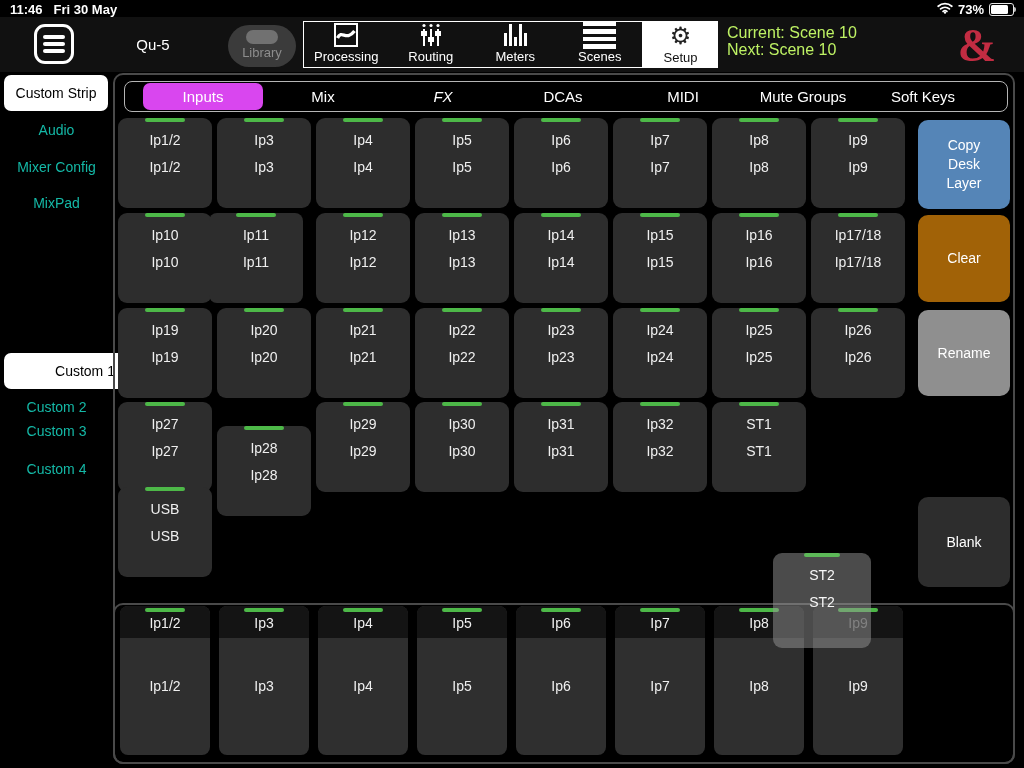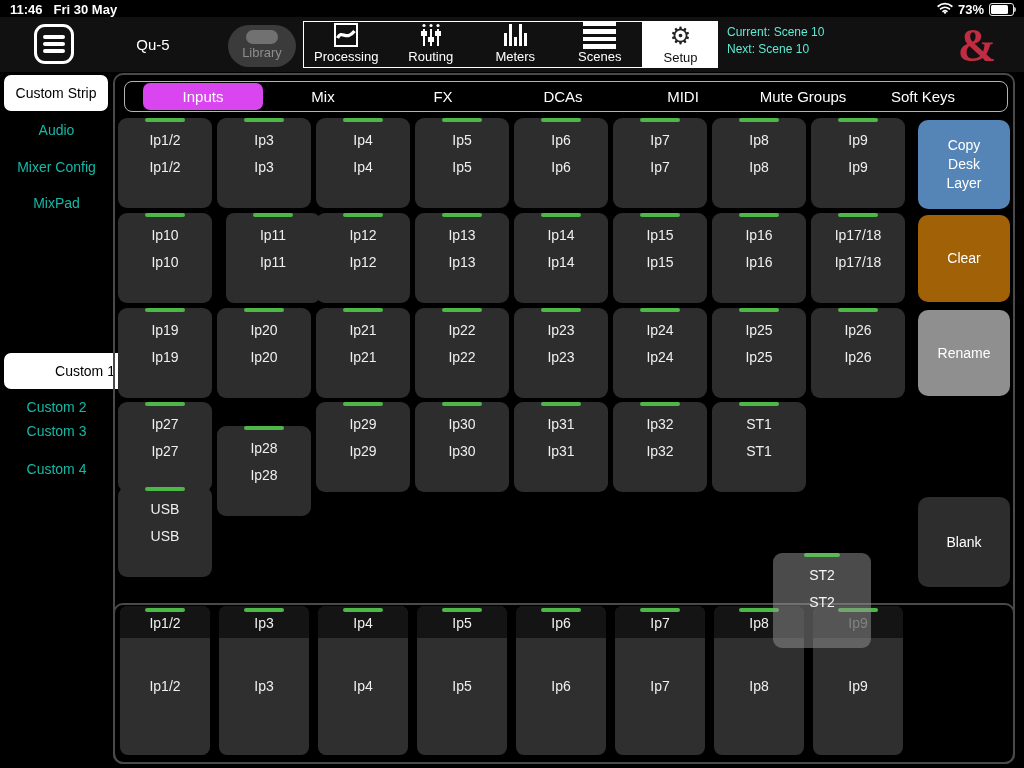--- a/index.html
+++ b/index.html
@@ -32,21 +32,21 @@
   .tb-icon{height:26px;display:flex;align-items:center;justify-content:center;}
   .tb-label{font-size:13px;color:#fff;margin-top:1px;}
   .setup-tab{position:absolute;left:643px;top:4px;width:75px;height:47px;background:#fff;color:#111;
              display:flex;flex-direction:column;align-items:center;justify-content:flex-end;padding-bottom:3px;box-sizing:border-box;}
   .setup-tab .tb-label{color:#111;}
   .gear-glyph{font-size:24px;line-height:24px;color:#222;}
   .meter-bars{display:flex;align-items:flex-end;gap:2px;height:22px;}
   .meter-bars div{width:3px;background:#fff;}
   .scene-lines{display:flex;flex-direction:column;gap:3px;}
   .scene-lines div{width:33px;height:4.5px;background:#fff;}
-  .scene-info{position:absolute;left:727px;top:7px;font-size:12px;line-height:17px;color:#5eead4;}
+  .scene-info{position:absolute;left:727px;top:7px;font-size:16px;line-height:17px;color:#bef264;}
   .amp-logo{position:absolute;left:952px;top:2px;width:50px;text-align:center;font-family:"Liberation Serif",serif;
             font-weight:bold;font-size:46px;color:#c22c42;}
 
   
   .side-item{position:absolute;left:0;width:113px;height:24px;line-height:24px;text-align:center;
              font-size:14px;color:#14b8a6;}
   .side-item.sel{left:4px;width:104px;height:36px;line-height:36px;background:#fff;color:#000;border-radius:7px;}
 
   
   .main-panel{position:absolute;left:113px;top:73px;width:902px;height:691px;border:2px solid #4a4a4a;
@@ -199,21 +199,21 @@
       <div class="side-item" style="top: 395px;">Custom 2</div>
       <div class="side-item" style="top: 419px;">Custom 3</div>
       <div class="side-item" style="top: 457px;">Custom 4</div>
     </div>
 
   <div class="main-panel"></div>
 
   <div class="seg-tabs" id="seg-tabs">
       <div class="seg-tab sel" style="left: 18px;">Inputs</div>
       <div class="seg-tab" style="left: 138px;">Mix</div>
-      <div class="seg-tab" style="left: 258px;">FX</div>
+      <div class="seg-tab" style="left: 258px; font-style: italic;">FX</div>
       <div class="seg-tab" style="left: 378px;">DCAs</div>
       <div class="seg-tab" style="left: 498px;">MIDI</div>
       <div class="seg-tab" style="left: 618px;">Mute Groups</div>
       <div class="seg-tab" style="left: 738px;">Soft Keys</div>
     </div>
 
   <div class="abtn" style="top:120px;height:89px;background:#5585b7;">Copy
 Desk
 Layer</div>
   <div class="abtn" style="top:215px;height:87px;background:#a16207;">Clear</div>
@@ -266,21 +266,21 @@
     <div class="gcell" style="left: 811px; top: 118px;">
       <div class="gbar"></div>
       <div class="gid">Ip9</div>
       <div class="gname">Ip9</div>
     </div>
     <div class="gcell" style="left: 118px; top: 213px;">
       <div class="gbar"></div>
       <div class="gid">Ip10</div>
       <div class="gname">Ip10</div>
     </div>
-    <div class="gcell" style="left: 226px; top: 213px; border-radius: 8px;">
+    <div class="gcell" style="left: 209px; top: 213px; border-radius: 8px;">
       <div class="gbar"></div>
       <div class="gid">Ip11</div>
       <div class="gname">Ip11</div>
     </div>
     <div class="gcell" style="left: 316px; top: 213px;">
       <div class="gbar"></div>
       <div class="gid">Ip12</div>
       <div class="gname">Ip12</div>
     </div>
     <div class="gcell" style="left: 415px; top: 213px;">

